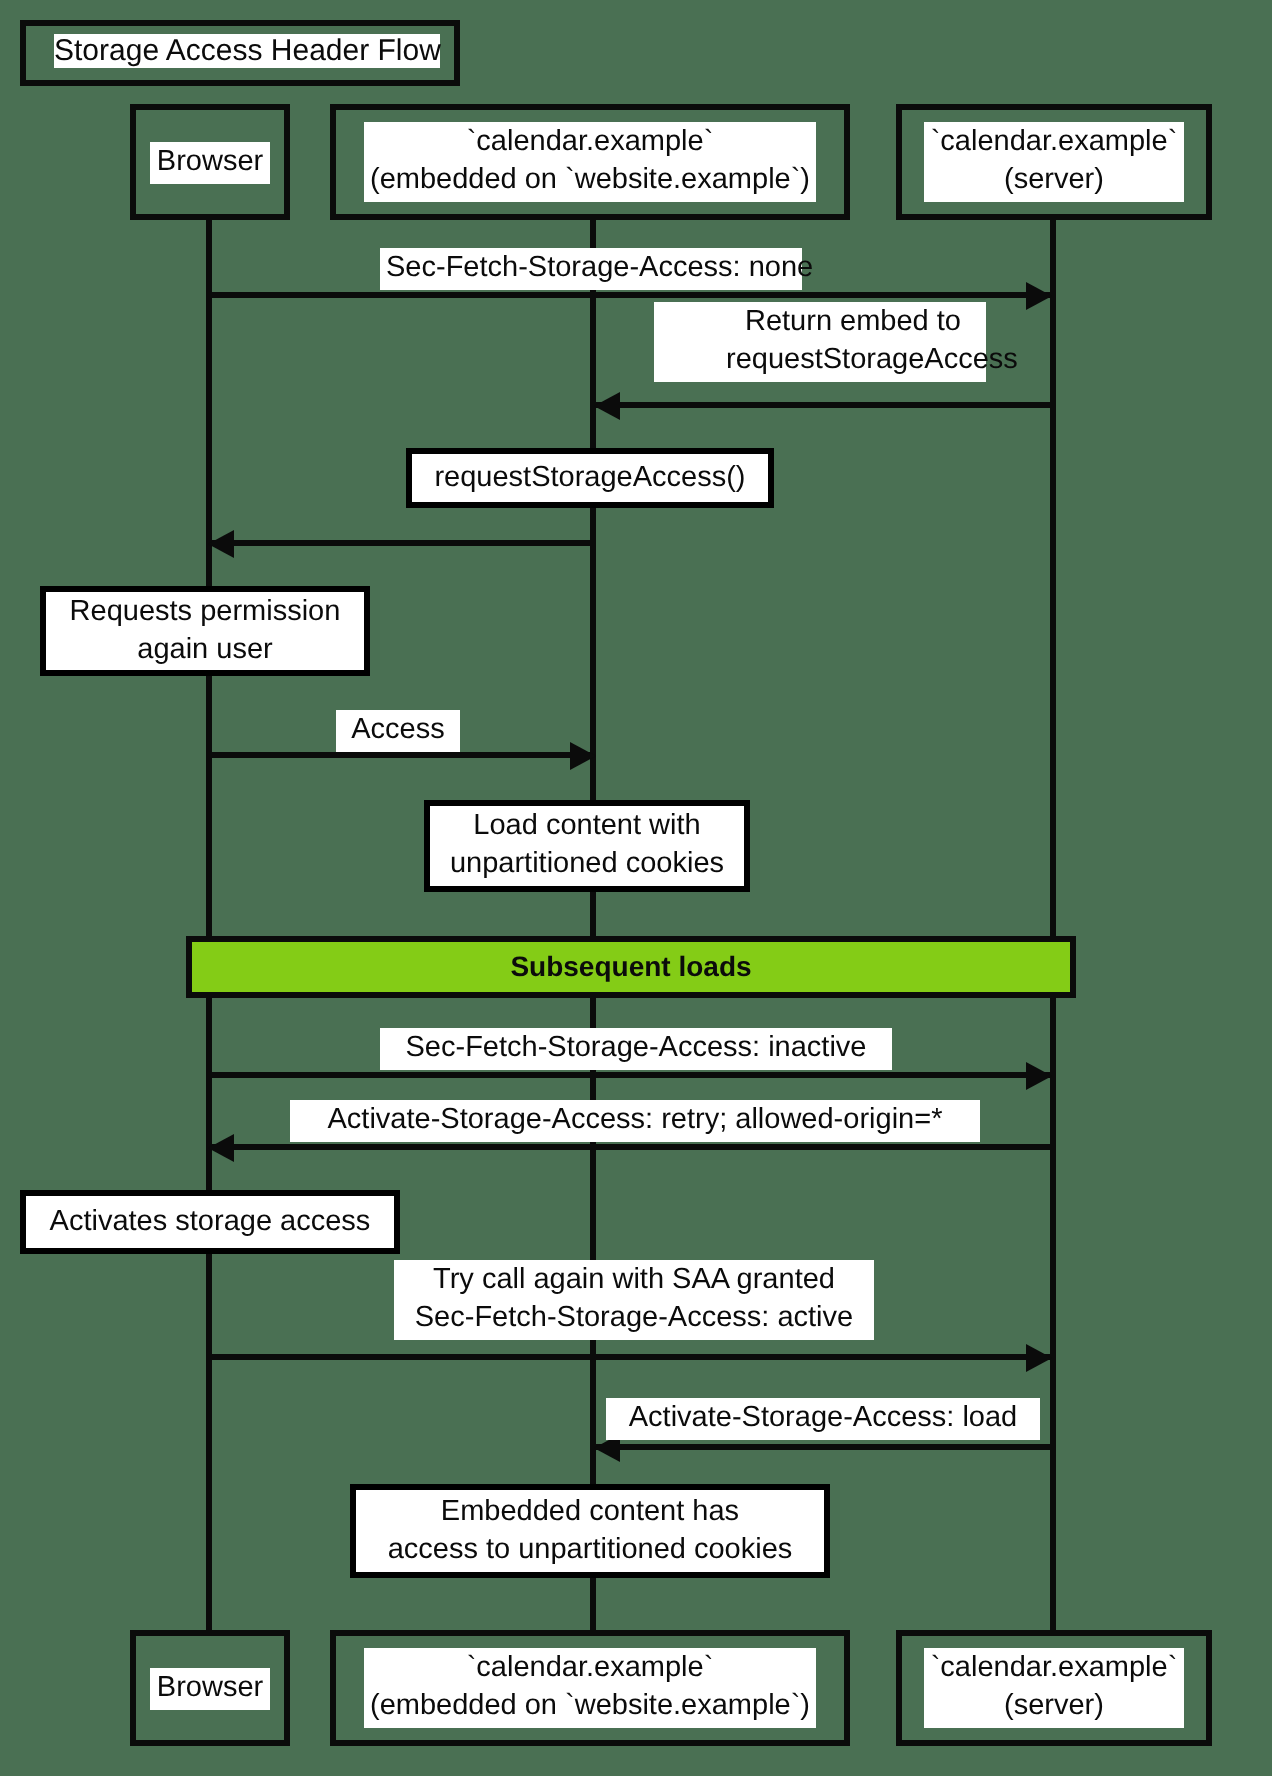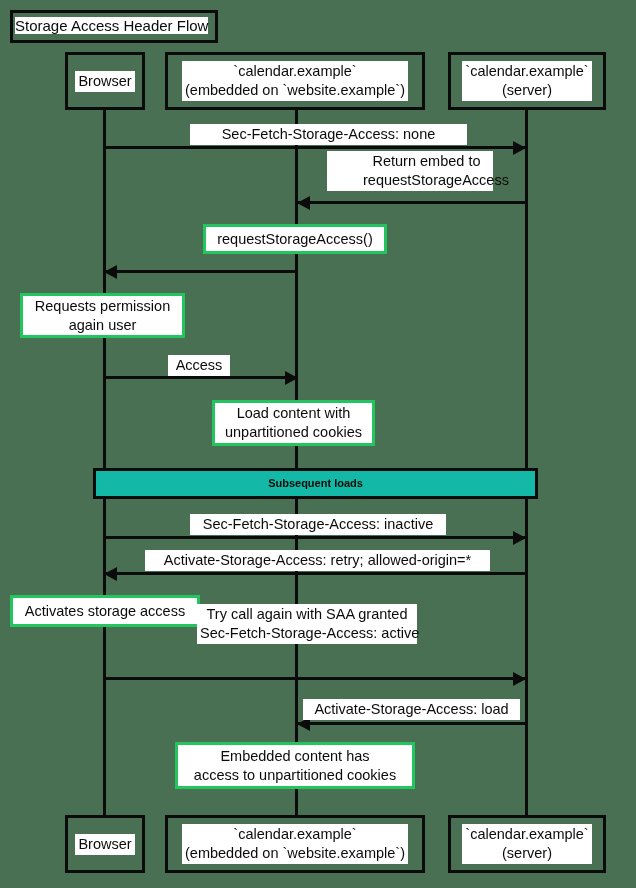--- a/index.html
+++ b/index.html
@@ -23,21 +23,21 @@
     height: 888px;
   }
 
   
   .diagram-title {
     position: absolute;
     left: 10px;
     top: 10px;
     border: 3px solid #0b0b0b;
     background: transparent;
-    padding: 4px 7px 5px 2px;
+    padding: 4px 7px 5px 14px;
     box-sizing: border-box;
     text-decoration: underline;
   }
   .diagram-title span {
     display: inline-block;
     background: #ffffff;
     color: #0b0b0b;
     font-size: 15px;
     line-height: 17px;
     white-space: nowrap;
@@ -95,44 +95,44 @@
     line-height: 19px;
     text-align: center;
     white-space: pre;
     padding: 1px 3px;
     box-sizing: border-box;
   }
 
   
   .note {
     position: absolute;
-    border: 3px solid #22c55e;
+    border: 3px solid #000000;
     background: #ffffff;
     color: #0b0b0b;
     box-sizing: border-box;
     display: flex;
     align-items: center;
     justify-content: center;
     font-size: 14.5px;
     line-height: 19px;
     text-align: center;
     white-space: pre;
   }
 
   
   .section-bar {
     position: absolute;
     border: 3px solid #0b0b0b;
-    background: #14b8a6;
+    background: #84cc16;
     box-sizing: border-box;
     display: flex;
     align-items: center;
     justify-content: center;
     color: #0b0b0b;
-    font-size: 11px;
+    font-size: 14px;
     font-weight: bold;
     line-height: 19px;
   }
 </style>
 </head>
 <body>
 
 <div id="canvas">
 
   <div class="diagram-title" style="left:10px; top:10px;">
@@ -152,21 +152,21 @@
 (embedded on `website.example`)</span>
   </div>
 
   <div class="participant" style="left:448px; top:52px; width:158px; height:58px;">
     <span class="plabel">`calendar.example`
 (server)</span>
   </div>
 
   <div class="msg-line" style="left:104px; top:146px; width:422px;"></div>
   <div class="arrowhead right" style="left:513px; top:140.5px;"></div>
-  <div class="msg-label" style="left:190px; top:124px; width:277px;text-align:center;">Sec-Fetch-Storage-Access: none</div>
+  <div class="msg-label" style="left:190px; top:124px; width:211px;text-align:center;">Sec-Fetch-Storage-Access: none</div>
 
   <div class="msg-line" style="left:297px; top:201px; width:229px;"></div>
   <div class="arrowhead left" style="left:297px; top:195.5px;"></div>
   <div class="msg-label" style="left:327px; top:151px; width:166px;padding-left:36px;">Return embed to
 requestStorageAccess</div>
 
   <div class="note" style="left:203px; top:224px; width:184px; height:30px;">
     <span>requestStorageAccess()</span>
   </div>
 
@@ -198,21 +198,21 @@
   <div class="msg-line" style="left:104px; top:572px; width:422px;"></div>
   <div class="arrowhead left" style="left:104px; top:566.5px;"></div>
   <div class="msg-label" style="left:145px; top:550px; width:345px;">Activate-Storage-Access: retry; allowed-origin=*</div>
 
   <div class="note" style="left:10px; top:595px; width:190px; height:32px;">
     <span>Activates storage access</span>
   </div>
 
   <div class="msg-line" style="left:104px; top:677px; width:422px;"></div>
   <div class="arrowhead right" style="left:513px; top:671.5px;"></div>
-  <div class="msg-label" style="left:197px; top:604px; width:220px;">Try call again with SAA granted
+  <div class="msg-label" style="left:197px; top:630px; width:240px;">Try call again with SAA granted
 Sec-Fetch-Storage-Access: active</div>
 
   <div class="msg-line" style="left:297px; top:722px; width:229px;"></div>
   <div class="arrowhead left" style="left:297px; top:716.5px;"></div>
   <div class="msg-label" style="left:303px; top:699px; width:217px;">Activate-Storage-Access: load</div>
 
   <div class="note" style="left:175px; top:742px; width:240px; height:47px;">
     <span>Embedded content has
 access to unpartitioned cookies</span>
   </div>

